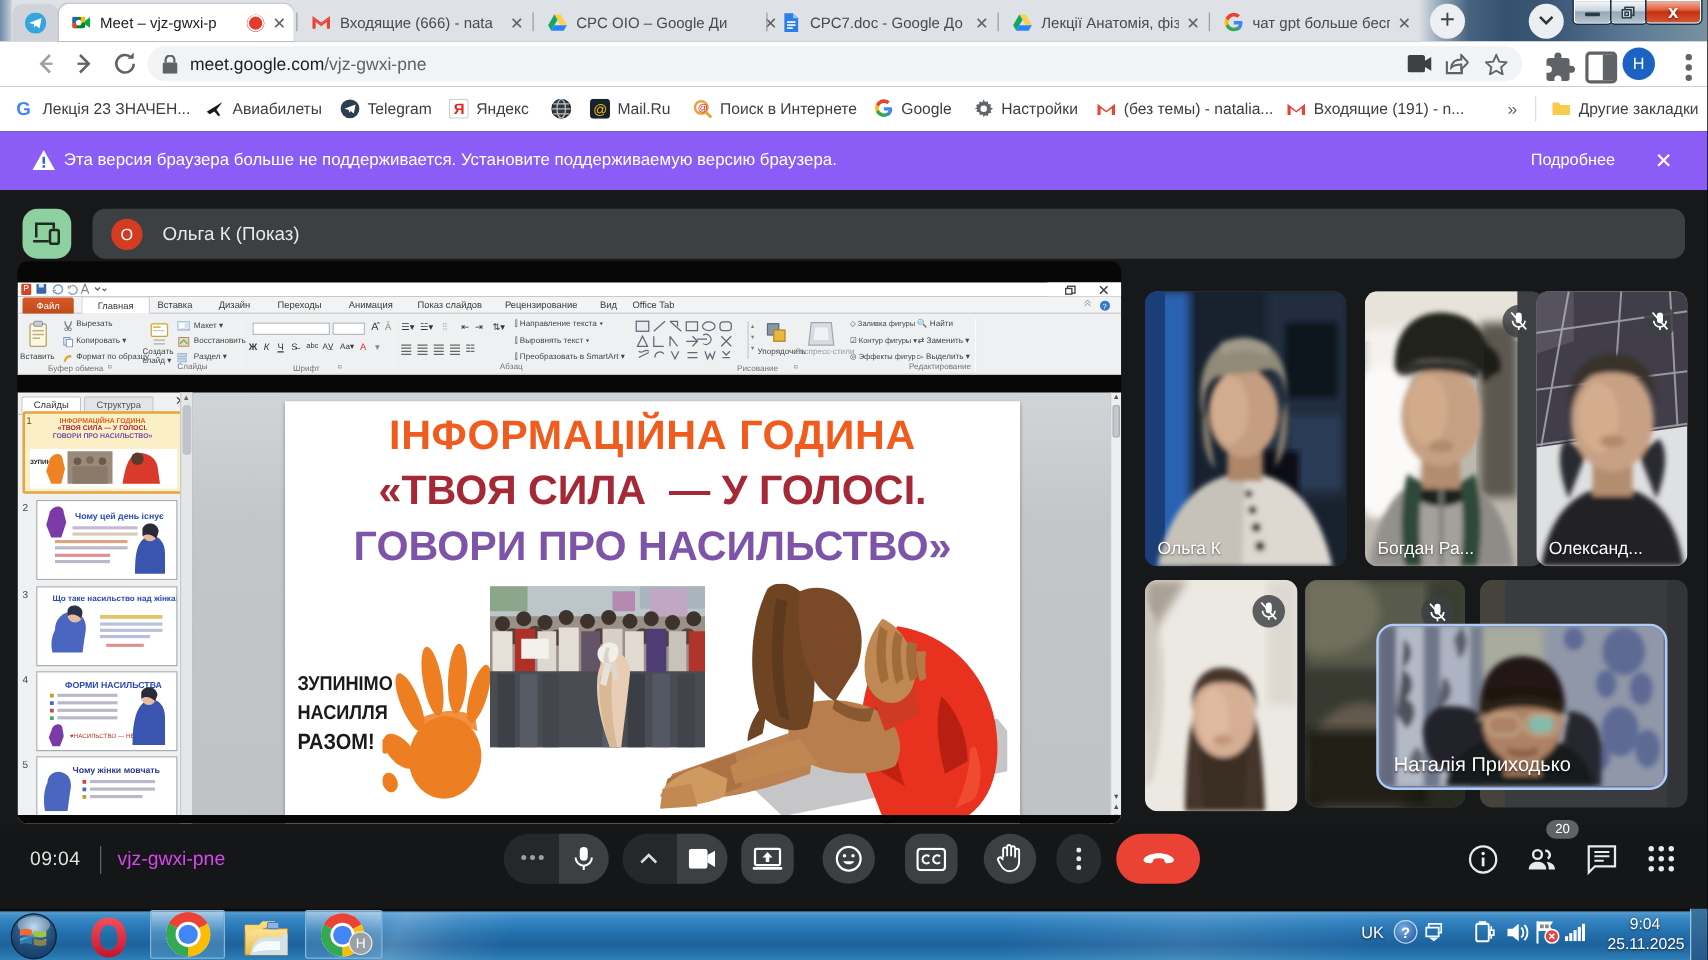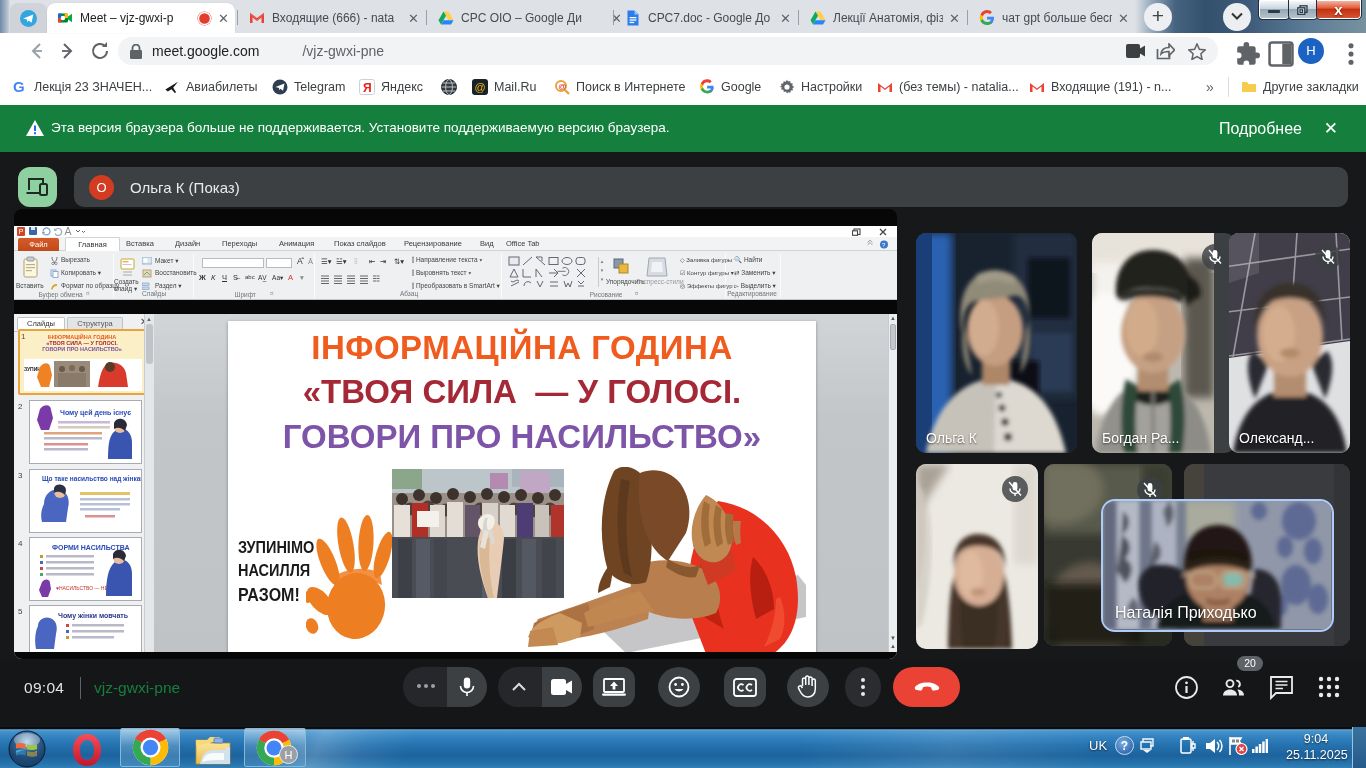--- a/index.html
+++ b/index.html
@@ -12,48 +12,48 @@
 .tab{position:absolute;top:3px;height:30px;border-radius:8px 8px 0 0;font-size:12px;color:#474b50;display:flex;align-items:center;}
 .tab .ttl{white-space:nowrap;overflow:hidden;flex:1;}
 .tab .cls{color:#5f6368;font-size:13px;margin:0 6px 0 6px;}
 .tabdiv{position:absolute;top:10px;width:1px;height:15px;background:#9aa0a6;}
 .favi{width:16px;height:16px;margin:0 7px 0 10px;flex:none;}
 
 #toolbar{left:0;top:33px;width:1366px;height:36px;background:#ffffff;}
 .navic{position:absolute;top:4px;width:28px;height:28px;color:#5f6368;}
 #omni{position:absolute;left:118px;top:4px;width:1100px;height:28px;border-radius:14px;background:#f1f3f4;display:flex;align-items:center;}
 #omni .url{font-size:14px;color:#202124;margin-left:10px;}
-#omni .url .gray{color:#5f6368;padding-left:43px;}
+#omni .url .gray{color:#5f6368;}
 
 #bookmarks{left:0;top:69px;width:1366px;height:36px;background:#ffffff;}
 .bm{position:absolute;top:8px;height:20px;display:flex;align-items:center;font-size:12.5px;color:#3c4043;white-space:nowrap;}
 .bm .ic{width:16px;height:16px;margin-right:6px;flex:none;}
 
-#banner{left:0;top:105px;width:1366px;height:47px;background:#15803d;color:#fff;}
+#banner{left:0;top:105px;width:1366px;height:47px;background:#8b5cf6;color:#fff;}
 #banner .msg{position:absolute;left:51px;top:15px;font-size:13.5px;}
-#banner .more{position:absolute;right:64px;top:15px;font-size:16px;}
+#banner .more{position:absolute;right:74px;top:15px;font-size:13px;}
 #banner .bx{position:absolute;right:28px;top:13px;font-size:17px;}
 
 #meet{left:0;top:152px;width:1366px;height:577px;background:#171819;}
 #gicon{position:absolute;left:18px;top:15px;width:39px;height:40px;border-radius:12px;background:#8ed0a0;}
 #pillbar{position:absolute;left:74px;top:15px;width:1274px;height:40px;border-radius:10px;background:#3c4043;display:flex;align-items:center;}
 #pillbar .av{width:25px;height:25px;border-radius:50%;background:#d33c20;color:#fff;font-size:13px;display:flex;align-items:center;justify-content:center;margin-left:15px;}
 #pillbar .nm{color:#e8eaed;font-size:15px;margin-left:16px;}
 
 #shareTile{position:absolute;left:14px;top:57px;width:883px;height:450px;background:#070708;border-radius:8px;overflow:hidden;}
 
 .ptile{position:absolute;border-radius:10px;overflow:hidden;background:#3c4043;}
 .plabel{position:absolute;left:10px;bottom:7px;color:#fff;font-size:14px;text-shadow:0 1px 2px rgba(0,0,0,.6);}
 .micoff{position:absolute;width:26px;height:26px;border-radius:50%;background:rgba(60,64,67,.82);}
 
 #botbar{position:absolute;left:0;top:508px;width:1366px;height:69px;background:#151617;}
 .cbtn{position:absolute;top:7px;height:40px;background:#3c4043;display:flex;align-items:center;justify-content:center;}
 #botbar .time{position:absolute;left:24px;top:19px;color:#e3e3e3;font-size:15.5px;letter-spacing:.3px;}
 #botbar .sep{position:absolute;left:80px;top:17px;width:1px;height:22px;background:#5f6368;}
-#botbar .code{position:absolute;left:94px;top:19px;color:#15803d;font-size:15.5px;}
+#botbar .code{position:absolute;left:94px;top:19px;color:#d946ef;font-size:15.5px;}
 .dt{display:block;width:4px;height:4px;border-radius:50%;background:#9aa0a6;}
 
 #ppt{left:0;top:0;width:883px;height:452px;font-family:"Liberation Sans",sans-serif;}
 .pt{top:0;height:26px;font-size:7.5px;color:#3a3a3a;line-height:14px;}
 .rsep{position:absolute;top:3px;width:1px;height:44px;background:#d5d8da;border-right:1px solid #fbfbfc;}
 .rtxt{position:absolute;font-size:6.5px;color:#444;line-height:6.5px;white-space:nowrap;}
 .rbt{position:absolute;font-size:7.5px;color:#333;line-height:9px;}
 .glbl{position:absolute;top:39px;font-size:6.5px;color:#70757a;text-align:center;white-space:nowrap;}
 .thumbnum{font-size:8px;color:#444;}
 .thumb{width:113px;height:64px;background:#fff;border:1px solid #a8acb0;}

